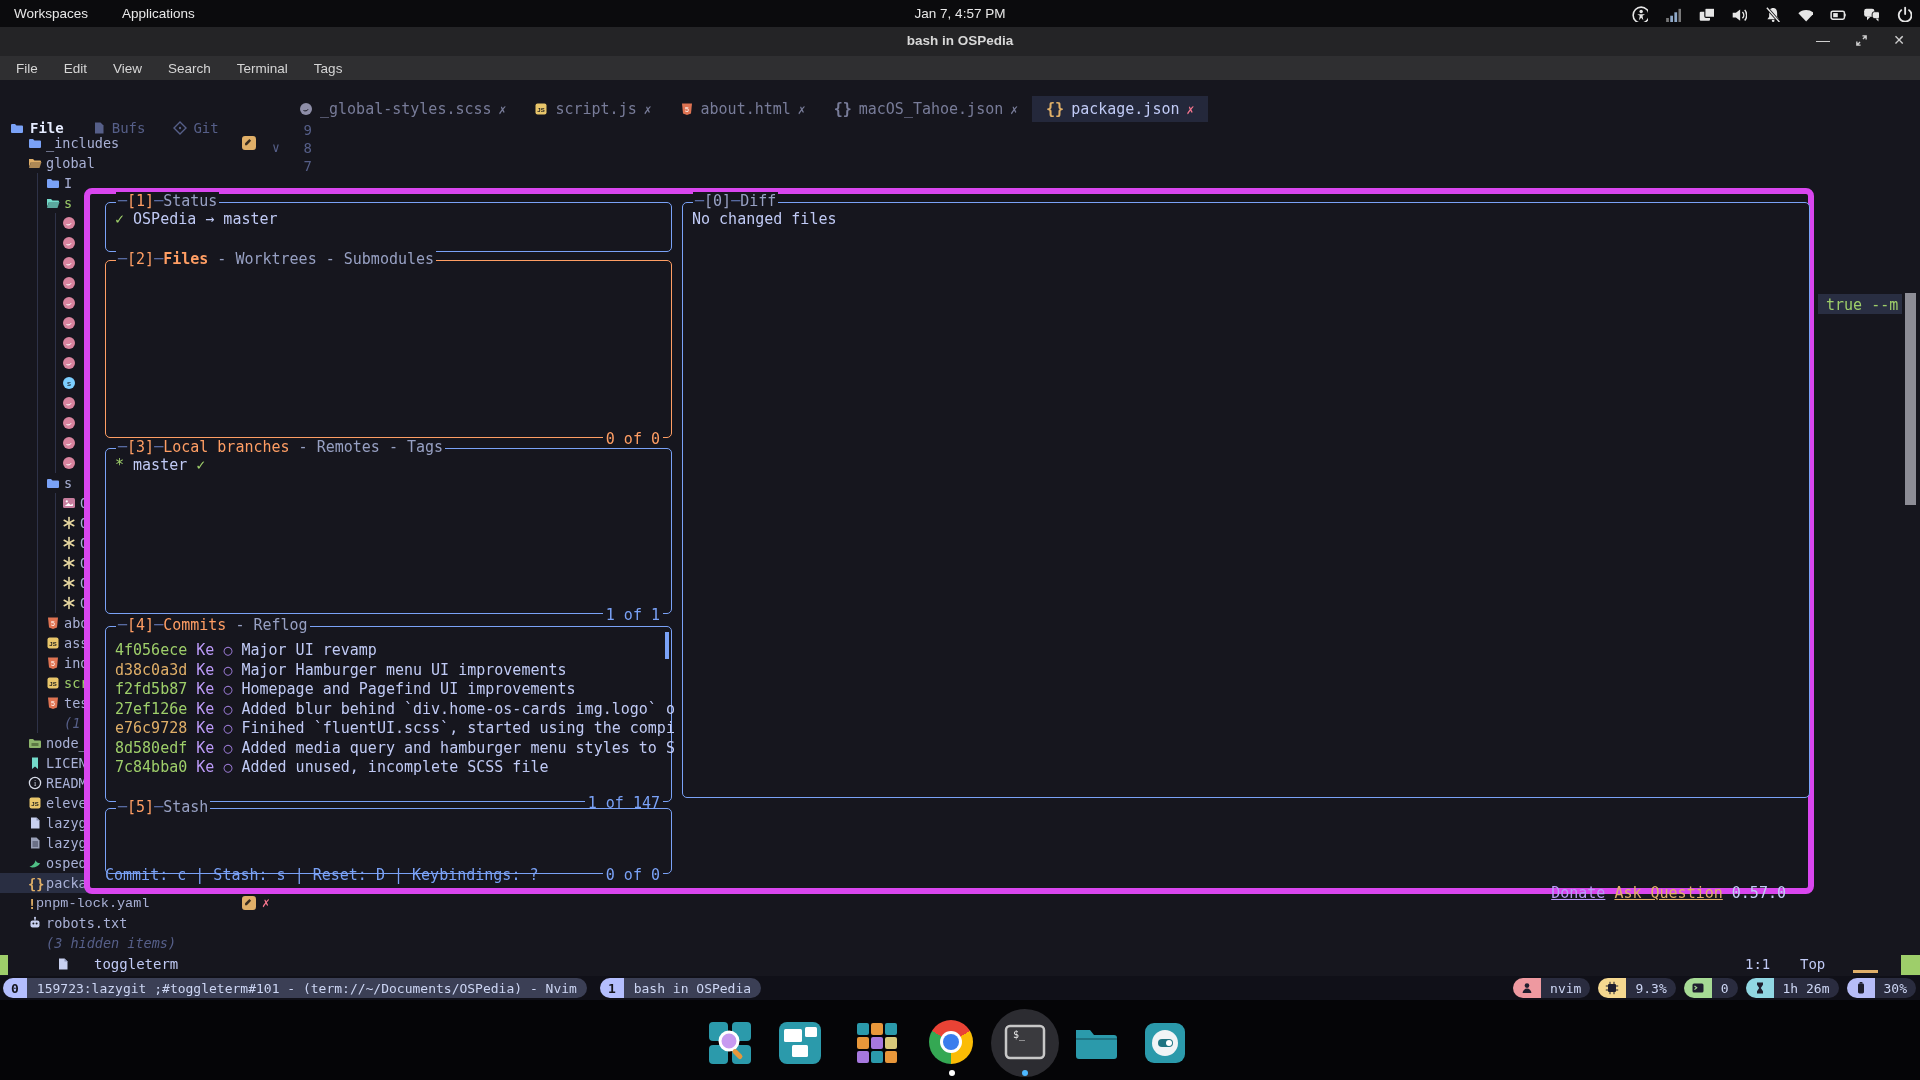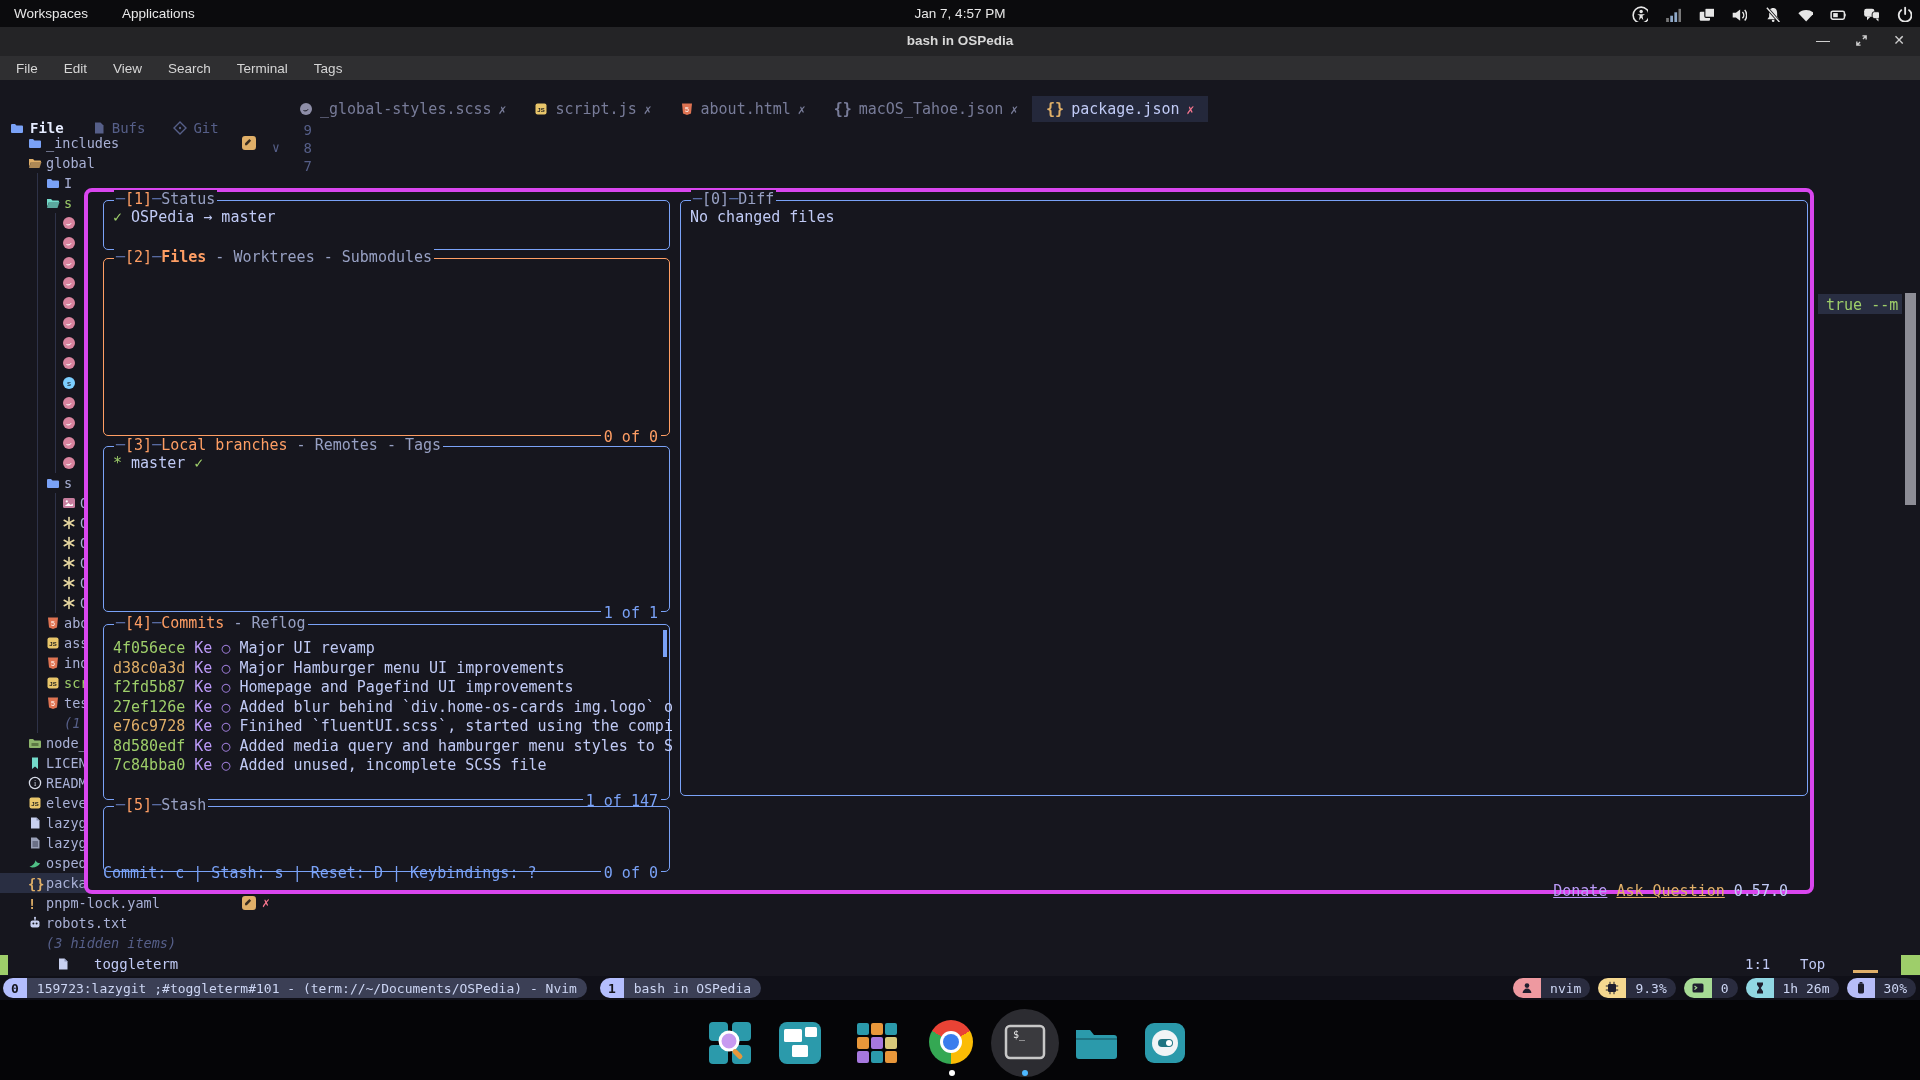--- a/index.html
+++ b/index.html
@@ -44,21 +44,21 @@
   
   .tree-row{position:absolute;left:0;width:310px;height:20px;display:flex;align-items:center;font-size:13.5px;color:#a9b1d6;}
   .tree-row.hl{background:#292e42;}
   .tree-row .lbl{white-space:pre;}
   .tree-row .muted{color:#565f89;font-style:italic;}
   .guide{position:absolute;top:0;width:1px;height:20px;background:#2e3248;}
   .trow-ic{position:absolute;width:14px;height:14px;top:3px;}
   .badge-edit{position:absolute;top:3px;width:14px;height:14px;background:#e0af68;border-radius:3px;display:flex;align-items:center;justify-content:center;}
   .badge-del{position:absolute;top:2px;color:#f7768e;font-size:13px;}
   
-  #lazygit{position:absolute;left:84px;top:108px;width:1730px;height:706px;background:#16161e;border:4px solid #d946ef;border-radius:8px;box-sizing:border-box;font-size:15px;}
+  #lazygit{position:absolute;left:84px;top:108px;width:1730px;height:706px;background:#16161e;border:6px solid #d946ef;border-radius:8px;box-sizing:border-box;font-size:15px;}
   .lg-panel{position:absolute;border:1.5px solid #7aa2f7;border-radius:5px;background:#16161e;box-sizing:border-box;}
   .lg-panel.active{border-color:#ff9e64;}
   .lg-title{position:absolute;top:-11px;left:10px;background:#16161e;padding:0 2px;white-space:pre;}
   .lg-count{position:absolute;bottom:-11px;right:8px;background:#16161e;padding:0 3px;color:#7aa2f7;}
   .lg-panel.active .lg-count{color:#ff9e64;}
   .t-dash{color:#5a6ea8;}
   .t-num{color:#ff9e64;}
   .t-num.gray{color:#97a0c3;}
   .t-main{color:#ff9e64;}
   .t-main.b{font-weight:bold;}
@@ -664,21 +664,21 @@
             </svg>
           </span>
           <span class="lbl" style="position: absolute; left: 46px;">osped</span>
         </div>
         <div class="tree-row hl" style="top: 793px;">
           <span class="braces trow-ic" style="color: rgb(224, 175, 104); left: 28px;">{}</span>
           <span class="lbl" style="position: absolute; left: 46px;">packa</span>
         </div>
         <div class="tree-row" style="top: 813px;">
           <span class="braces trow-ic" style="color: rgb(224, 175, 104); left: 28px;">!</span>
-          <span class="lbl" style="position: absolute; left: 46px;">pnpm-lock.yaml</span>
+          <span class="lbl" style="position: absolute; left: 36px; font-family: Liberation Mono, monospace;">pnpm-lock.yaml</span>
           <span class="badge-edit" style="left: 242px;">
             <svg width="10" height="10" viewBox="0 0 14 14" xmlns="http://www.w3.org/2000/svg">
               <path d="M1.5 7.5V10h2.5L10 4 7.5 1.5z" fill="#3b2e20"></path>
             </svg>
           </span>
           <span class="badge-del" style="left: 262px;">✗</span>
         </div>
         <div class="tree-row" style="top: 833px;">
           <span class="ticon trow-ic" style="left: 28px;">
             <svg width="14" height="14" viewBox="0 0 14 14" xmlns="http://www.w3.org/2000/svg">

